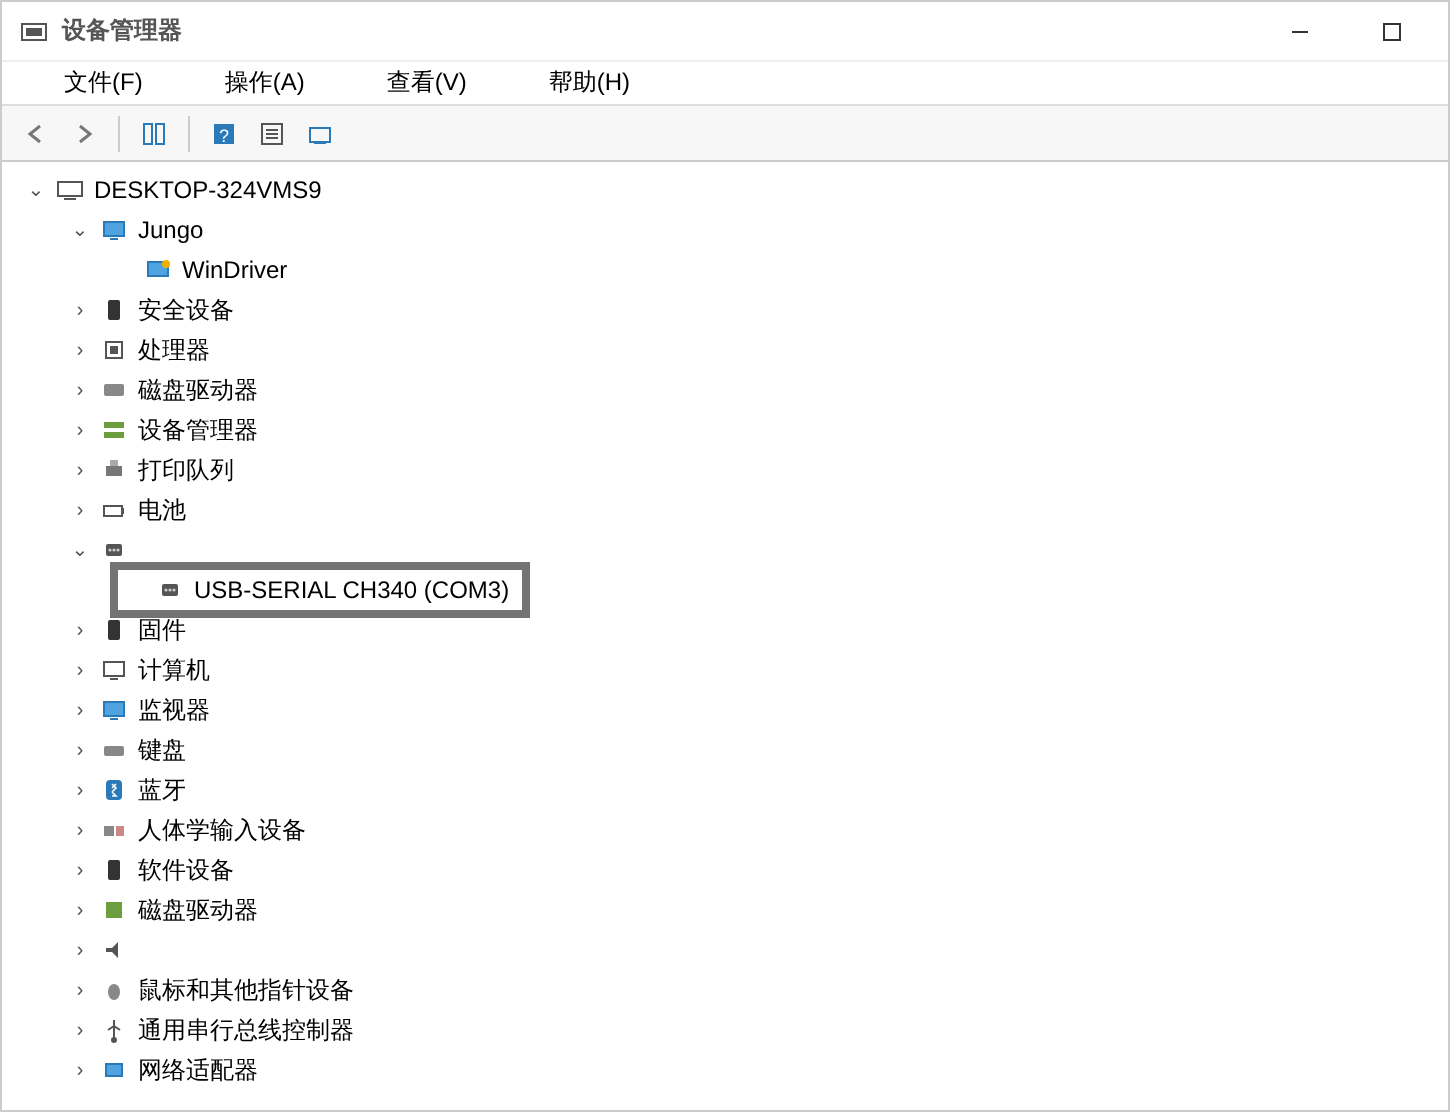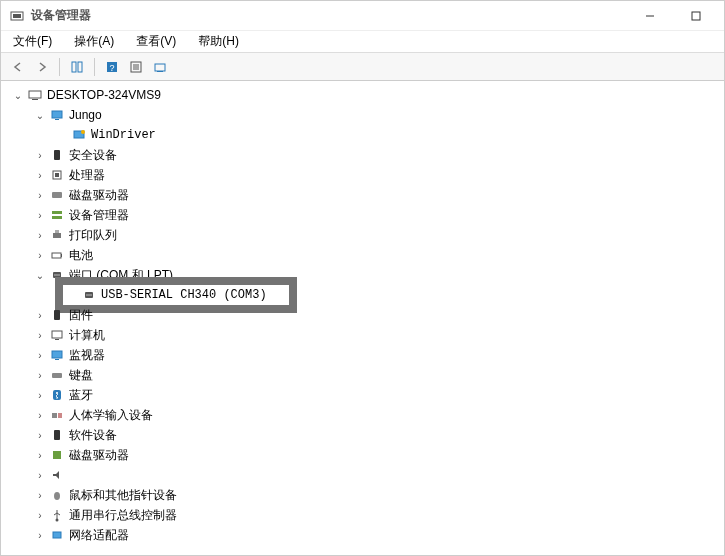--- a/index.html
+++ b/index.html
@@ -36,21 +36,21 @@
   color: #555; cursor: pointer;
 }
 .menubar {
   height: 22px;
   display: flex;
   align-items: center;
   padding: 0 8px;
   gap: 14px;
   border-bottom: 1px solid #ddd;
 }
-.menubar .menu-item { cursor: pointer; padding: 2px 4px; }
+.menubar .menu-item { cursor: pointer; padding: 2px 4px; margin-left: 19px; }
 .toolbar {
   height: 28px;
   display: flex;
   align-items: center;
   padding: 0 6px;
   gap: 2px;
   border-bottom: 1px solid #ccc;
   background: #f7f7f7;
 }
 .toolbar .tool-btn {
@@ -85,29 +85,29 @@
 }
 .tree-row .icon {
   width: 16px; height: 16px;
   margin-right: 4px;
   display: inline-flex;
   align-items: center; justify-content: center;
   font-size: 12px;
 }
 .tree-row .label { }
 .highlight-box {
-  border: 8px solid #737373;
-  padding: 2px 22px 2px 2px;
+  border: 4px solid #737373;
+  padding: 2px 6px 2px 2px;
   display: inline-flex;
   align-items: center;
   text-align: right;
 }
 .indent-0 { padding-left: 6px; }
 .indent-1 { padding-left: 28px; }
-.indent-2 { padding-left: 50px; font-family: Liberation Mono, monospace; }
+.indent-2 { padding-left: 50px; }
 </style>
 </head>
 <body>
 
 <div class="titlebar">
   <span class="app-icon">
     <svg width="14" height="14" viewBox="0 0 14 14">
         <rect x="1" y="3" width="12" height="8" fill="none" stroke="#555" stroke-width="1"></rect>
         <rect x="3" y="5" width="8" height="4" fill="#555"></rect>
       </svg>
@@ -277,21 +277,20 @@
   <div class="tree-row indent-1">
     <span class="expander">⌄</span>
     <span class="icon">
         <svg width="14" height="14">
           <rect x="3" y="4" width="8" height="6" fill="#555" rx="1"></rect>
           <circle cx="5" cy="7" r="0.8" fill="#ccc"></circle>
           <circle cx="7" cy="7" r="0.8" fill="#ccc"></circle>
           <circle cx="9" cy="7" r="0.8" fill="#ccc"></circle>
         </svg>
       </span>
-    <span class="label">端口 (COM 和 LPT)</span>
   </div>
 
   <div class="tree-row indent-2">
     <span class="highlight-box">
       <span class="expander"></span>
       <span class="icon">
           <svg width="14" height="14">
             <rect x="3" y="4" width="8" height="6" fill="#555" rx="1"></rect>
             <circle cx="5" cy="7" r="0.8" fill="#ccc"></circle>
             <circle cx="7" cy="7" r="0.8" fill="#ccc"></circle>

